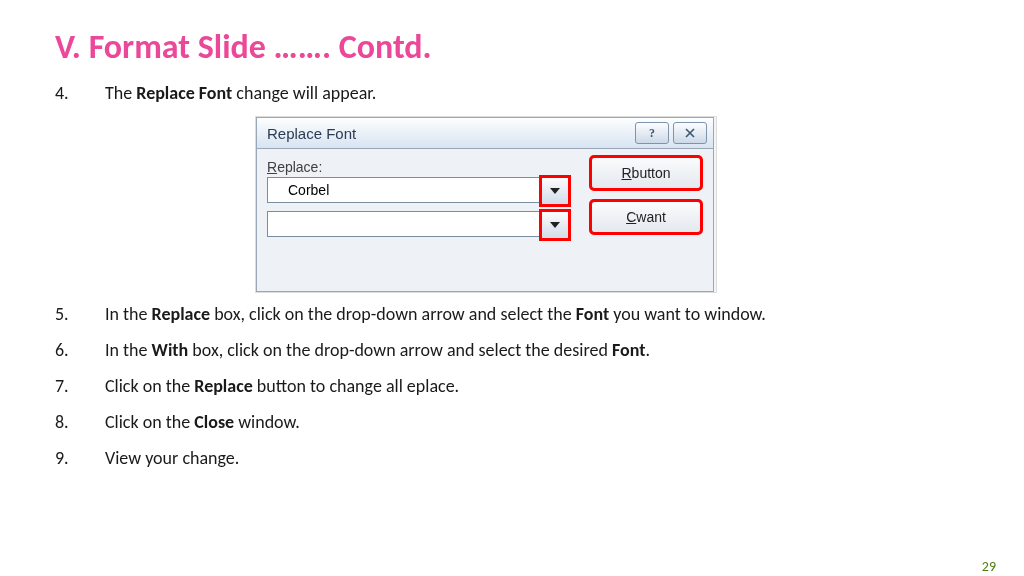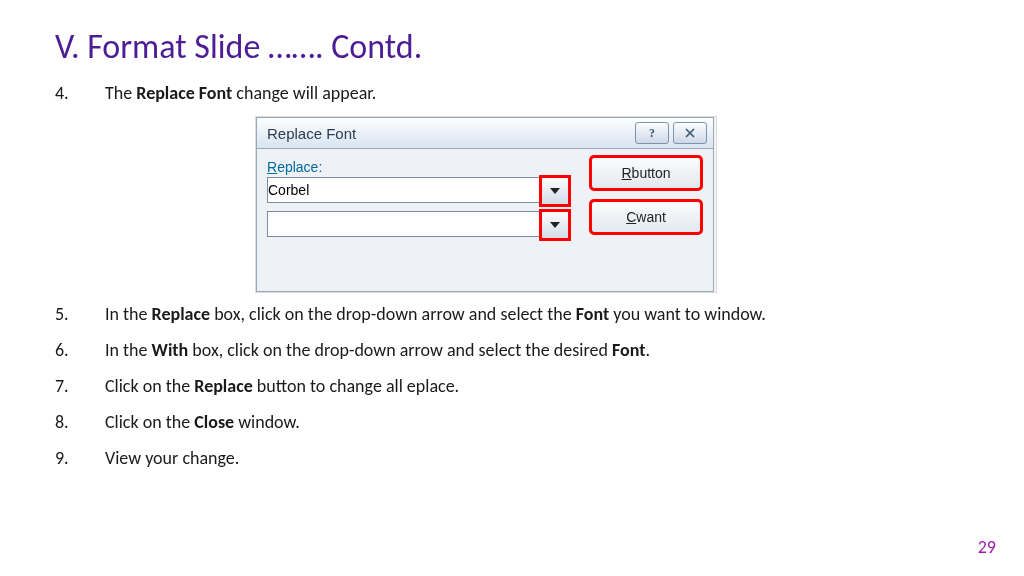--- a/index.html
+++ b/index.html
@@ -1,44 +1,44 @@
 <!DOCTYPE html>
 <html><head>
 <meta charset="utf-8">
 <style>
   html,body{margin:0;padding:0;width:1024px;height:576px;font-family:Calibri,"Segoe UI",Arial,sans-serif;color:#1a1a1a;background:#fff}
   .page{position:relative;width:1024px;height:576px}
-  .title{position:absolute;left:55px;top:26px;font-size:34px;font-weight:400;color:#4c1d95}
+  .title{position:absolute;left:55px;top:26px;font-size:34px;font-weight:700;color:#ec4899}
   .body{position:absolute;left:55px;top:80px;right:50px}
   .item{display:flex;margin-bottom:10px;font-size:18px;line-height:1.45}
   .num{width:50px;flex:none;text-align:left;padding-left:0}
   .txt{flex:1}
   .txt b{font-weight:700}
 
   
   .dlg-wrap{margin:6px 0 8px 200px;width:460px;border:1px solid #ddd;background:#f4f4f4}
   .dlg{width:456px;border:1px solid #9aa7b6;background:#e9eef5;font-family:"Segoe UI",Tahoma,sans-serif}
   .titlebar{display:flex;align-items:center;height:30px;background:linear-gradient(#fdfefe,#d7e4f2);border-bottom:1px solid #9aa7b6;padding:0 6px 0 10px;color:#2b3b52;font-size:15px}
   .titlebar .tt{flex:1}
   .tbtn{width:32px;height:20px;margin-left:4px;border:1px solid #7f93ab;border-radius:3px;background:linear-gradient(#fcfdff,#cdd9e8);display:flex;align-items:center;justify-content:center;color:#3a5673;font-weight:700;font-size:12px}
   .tbtn svg{display:block}
   .dlg-body{padding:8px 10px 14px 10px;background:#eef2f6;position:relative;height:120px}
-  .lbl{font-size:14px;color:#0369a1;margin:2px 0 2px 0}
+  .lbl{font-size:14px;color:#404040;margin:2px 0 2px 0}
   .lbl u{text-decoration:underline}
   .combo{position:relative;width:300px;height:24px;border:1px solid #7a8da3;background:#fff;display:flex;align-items:center}
-  .combo input{border:0;outline:0;height:22px;width:100%;font-size:14px;padding:0 0;background:transparent}
+  .combo input{border:0;outline:0;height:22px;width:100%;font-size:14px;padding:0 20px;background:transparent}
   .combo .arrow{position:absolute;right:-1px;top:-1px;width:26px;height:26px;border:1px solid #7a8da3;background:linear-gradient(#fbfcfe,#d3dce8);display:flex;align-items:center;justify-content:center}
   .combo .arrow::after{content:"";border-left:5px solid transparent;border-right:5px solid transparent;border-top:6px solid #222}
   .hl-red{outline:3px solid #ff0000;outline-offset:-1px}
   .btncol{position:absolute;right:12px;top:8px;width:110px}
   .winbtn{height:30px;margin-bottom:12px;border:1px solid #8a99ab;border-radius:3px;background:linear-gradient(#fafbfc,#e4e9ef);font-size:14px;display:flex;align-items:center;justify-content:center;color:#222}
   .winbtn span{border-bottom:1px solid transparent}
   .winbtn .ul{text-decoration:underline}
 
-  .pagenum{position:absolute;right:28px;bottom:18px;color:#a21caf;font-size:18px}
+  .pagenum{position:absolute;right:28px;bottom:1px;color:#4d7c0f;font-size:14px}
 </style>
 </head>
 <body>
 <div class="page">
 
 <div class="title">V. Format Slide  ……. Contd.</div>
 
 <div class="body">
 
   <div class="item">

